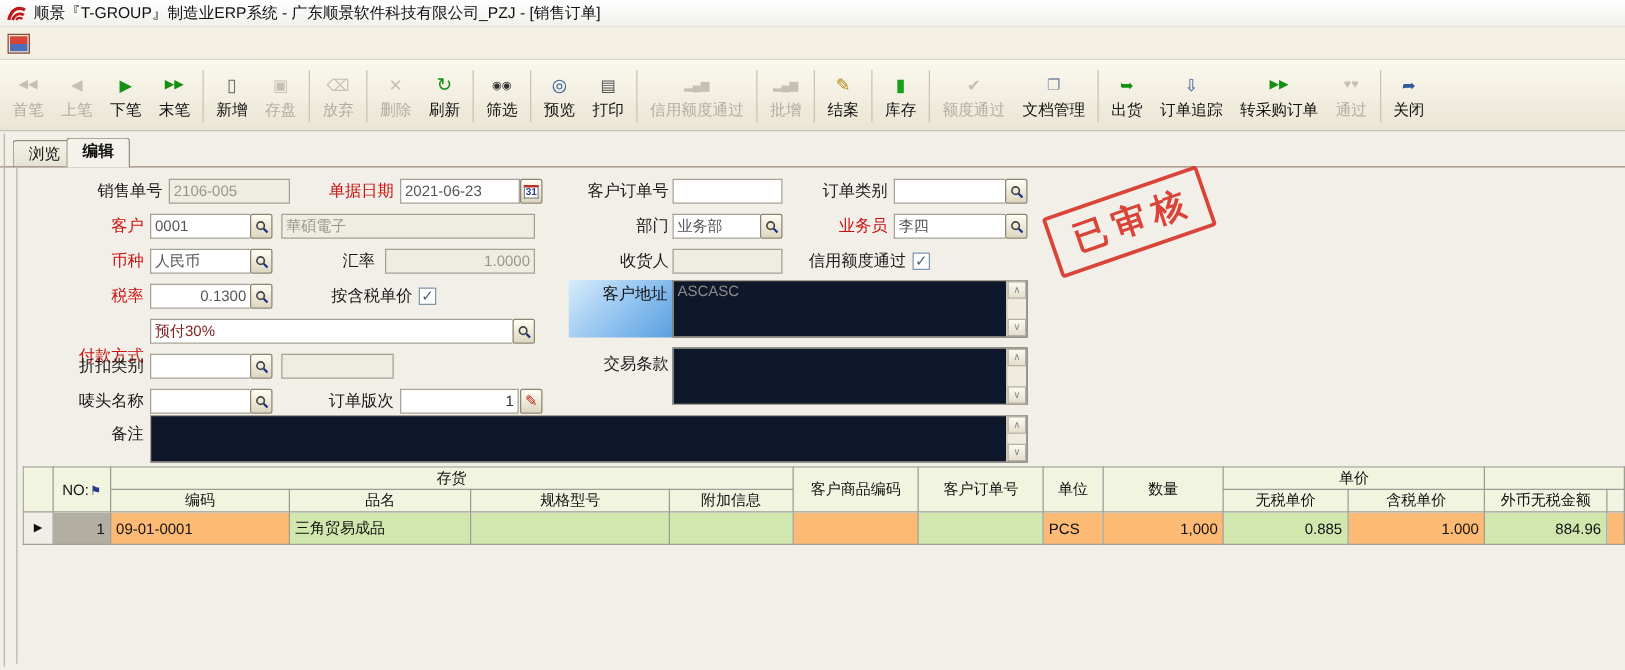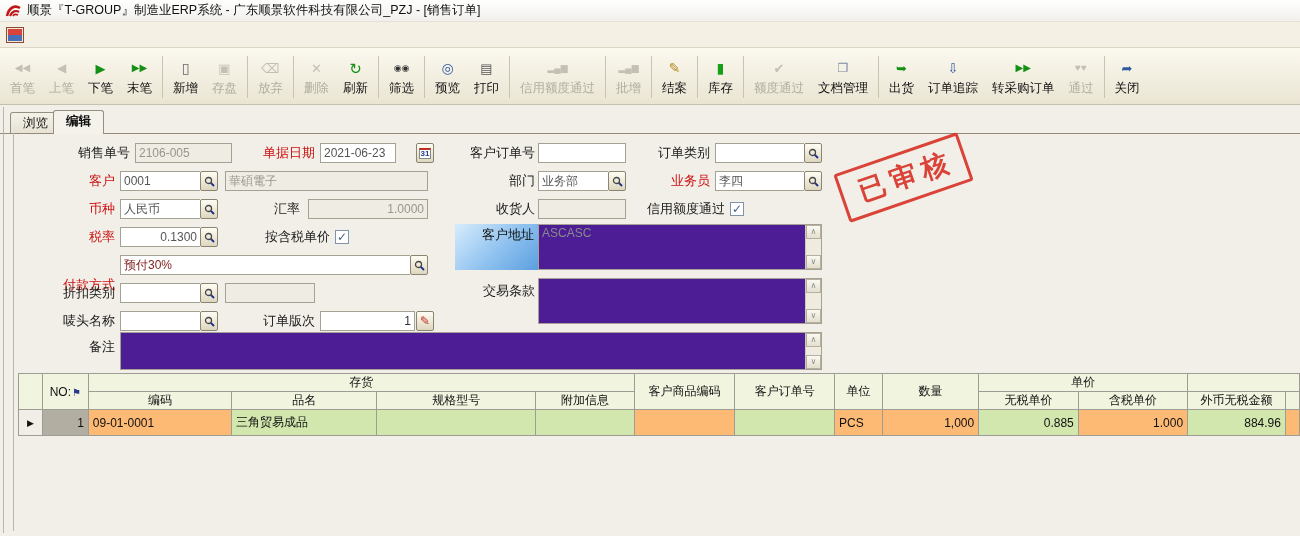--- a/index.html
+++ b/index.html
@@ -50,21 +50,21 @@
   .ctrl{position:absolute;height:20px;display:flex;box-sizing:border-box;}
   .ctrl input{flex:1;min-width:0;height:20px;box-sizing:border-box;border:1px solid #a5a193;border-right:none;
     background:#fff;font:12px "Liberation Sans","DejaVu Sans",sans-serif;padding:0 3px;color:#555;}
   .btn16{width:18px;height:20px;box-sizing:border-box;border:1px solid #8a8471;border-radius:2px;
     background:linear-gradient(#fffdf4,#ddd6bf);display:flex;align-items:center;justify-content:center;cursor:default;}
   .cal{font-size:8px;font-weight:bold;color:#223a8a;border:1px solid #888;border-top:2px solid #c03020;
     background:#fff;padding:0 1px;line-height:8px;}
   .redpen{color:#c22418;font-size:12px;}
   .cb{position:absolute;width:14px;height:14px;box-sizing:border-box;border:1px solid #7e94ad;background:#fff;
     font-size:12px;line-height:12px;text-align:center;color:#44617e;font-weight:bold;cursor:default;}
-  .ta-wrap{position:absolute;box-sizing:border-box;border:1px solid #a5a193;background:#4c1d95;}
+  .ta-wrap{position:absolute;box-sizing:border-box;border:1px solid #a5a193;background:#0f172a;}
   .ta-wrap textarea{position:absolute;left:0;top:0;right:16px;bottom:0;width:calc(100% - 16px);height:100%;
     border:none;resize:none;outline:none;font:12px "Liberation Sans","DejaVu Sans",sans-serif;color:#8a8a8a;
     padding:1px 3px;box-sizing:border-box;background:transparent;}
   .spin{position:absolute;right:0;top:0;bottom:0;width:15px;border-left:1px solid #cfcaba;background:#efecdf;}
   .spin .sb{position:absolute;right:0;width:15px;height:14px;box-sizing:border-box;border:1px solid #b5b0a0;
     background:linear-gradient(#fbf9f1,#e4dfcd);color:#8a8a8a;font-size:8px;line-height:12px;text-align:center;cursor:default;}
   .spin .sb.up{top:0;} .spin .sb.dn{bottom:0;}
   .addr-lbl{position:absolute;left:455px;top:224px;width:83px;height:46px;box-sizing:border-box;
     background:linear-gradient(135deg,#d8ecfc 0%,#8ec1ef 55%,#5b9fdf 100%);
     text-align:right;padding:2px 4px;font-size:13px;color:#111;}
@@ -213,21 +213,21 @@
   <div class="tab" style="left:10px;">浏览</div>
   <div class="tab active" style="left:53px;">编辑</div>
 </div>
 <div class="hline"></div>
 <div class="vline" style="left:3px;top:107px;height:426px;"></div>
 <div class="vline" style="left:13px;top:133px;height:398px;"></div>
 
 <span class="lbl" style="left:30px;top:143px;width:100px;">销售单号</span>
 <input class="inp dis" style="left: 135px; top: 143px; width: 97px;" value="2106-005">
 <span class="lbl red" style="left:225px;top:143px;width:90px;">单据日期</span>
-<input class="inp" style="left: 320px; top: 143px; width: 76px;" value="2021-06-23">
+<input class="inp" style="left: 320px; top: 143px; width: 96px;" value="2021-06-23">
 <span class="btn16" style="position:absolute;left:416px;top:143px;">
     <span class="cal">31</span>
   </span>
 
 <span class="lbl" style="left:455px;top:143px;width:80px;">客户订单号</span>
 <input class="inp" style="left: 538px; top: 143px; width: 88px;" value="">
 <span class="lbl" style="left:630px;top:143px;width:80px;">订单类别</span>
 <div class="ctrl" style="left:715px;top:143px;width:107px;">
   <input value="" style="">
   <span class="btn16">

